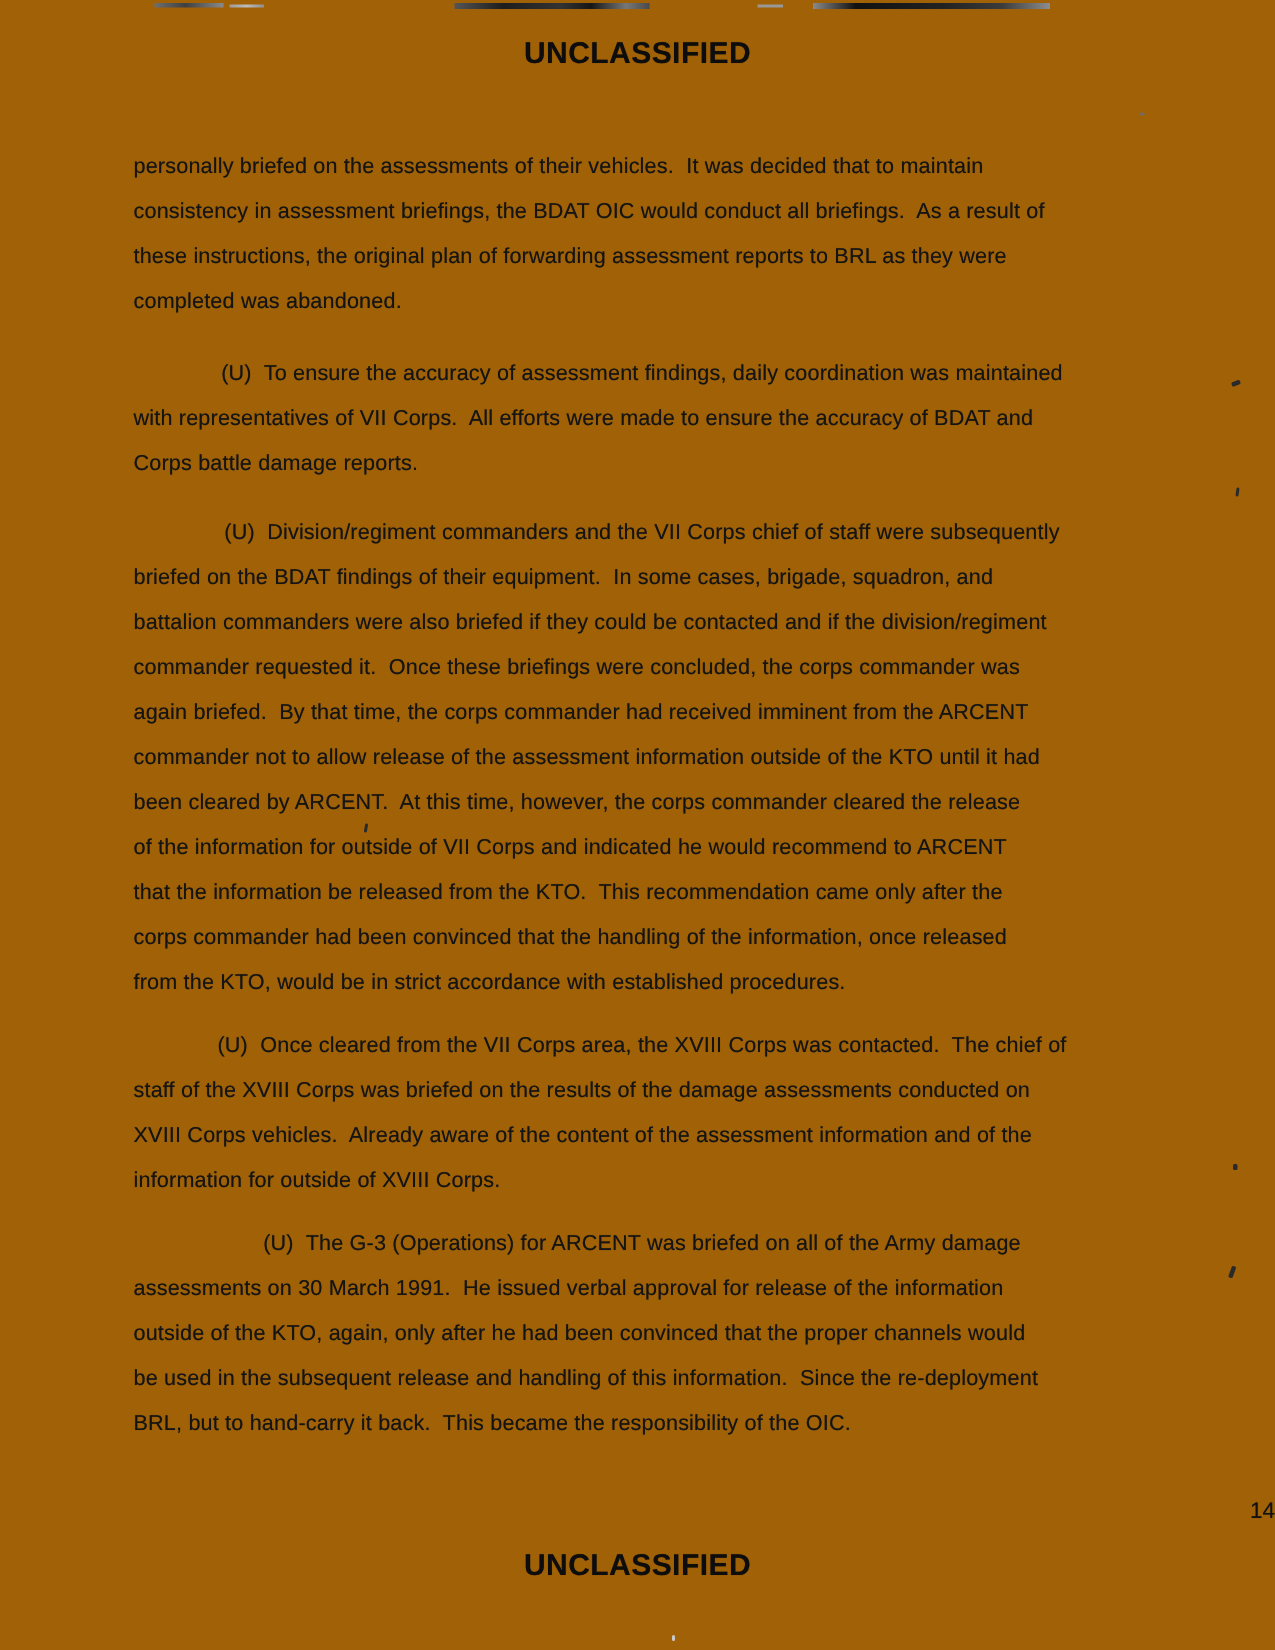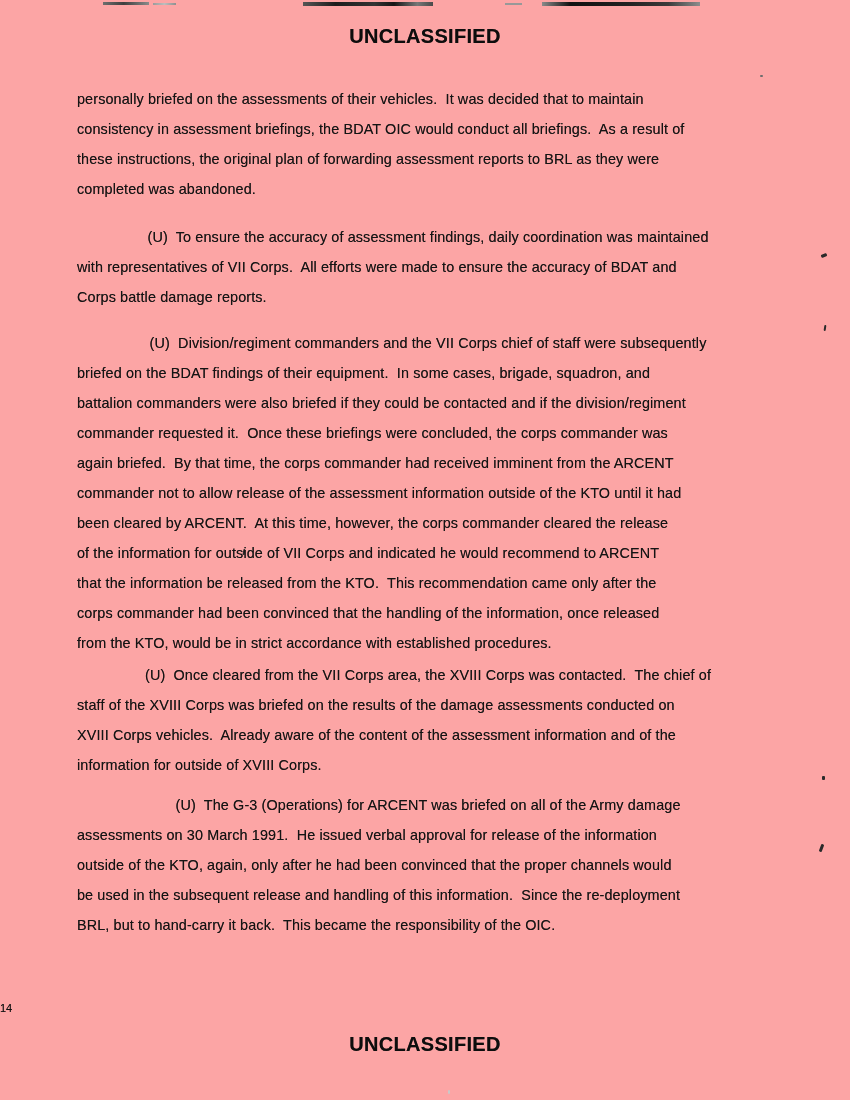--- a/index.html
+++ b/index.html
@@ -4,21 +4,21 @@
 <style>
   html, body {
     margin: 0;
     padding: 0;
     background: #ffffff;
   }
   .page {
     position: relative;
     width: 850px;
     height: 1100px;
-    background: #fca5a5;
+    background: #a16207;
     overflow: hidden;
     font-family: "Liberation Sans", sans-serif;
     color: #141414;
   }
   
   .banner {
     position: absolute;
     left: 0;
     width: 100%;
     text-align: center;
@@ -34,39 +34,39 @@
   
   .content {
     position: absolute;
     top: 84px;
     left: 77px;
     width: 676px;
     font-size: 14.4px;
     letter-spacing: 0.12px;
     text-shadow: 0 0 0.45px rgba(20,20,20,0.6);
   }
-  .paragraph { margin: 0; }
+  .paragraph { margin: 12px; }
   .paragraph:nth-child(1) { margin-bottom: 18px; }
   .paragraph:nth-child(2) { margin-bottom: 16px; }
   .paragraph:nth-child(3) { margin-bottom: 2px; }
   .paragraph:nth-child(4) { margin-bottom: 10px; }
   .line {
     line-height: 30px;
     height: 30px;
     white-space: pre;
   }
   .first-indent { text-indent: 26px; text-align: center; }
 
   .page-number {
     position: absolute;
     top: 1000px;
     left: 0;
     width: 100%;
-    text-align: left;
-    font-size: 11px;
+    text-align: right;
+    font-size: 15px;
     line-height: 16px;
     color: #111;
     text-shadow: 0 0 0.45px rgba(20,20,20,0.6);
   }
 
   
   .artifact { position: absolute; }
   .streak-a1 { left: 103px; top: 2px; width: 46px; height: 3px;
                background: linear-gradient(90deg, #6e6e6e, #3f3f3f 45%, #8a8a8a); }
   .streak-a2 { left: 153px; top: 3px; width: 23px; height: 2px;

